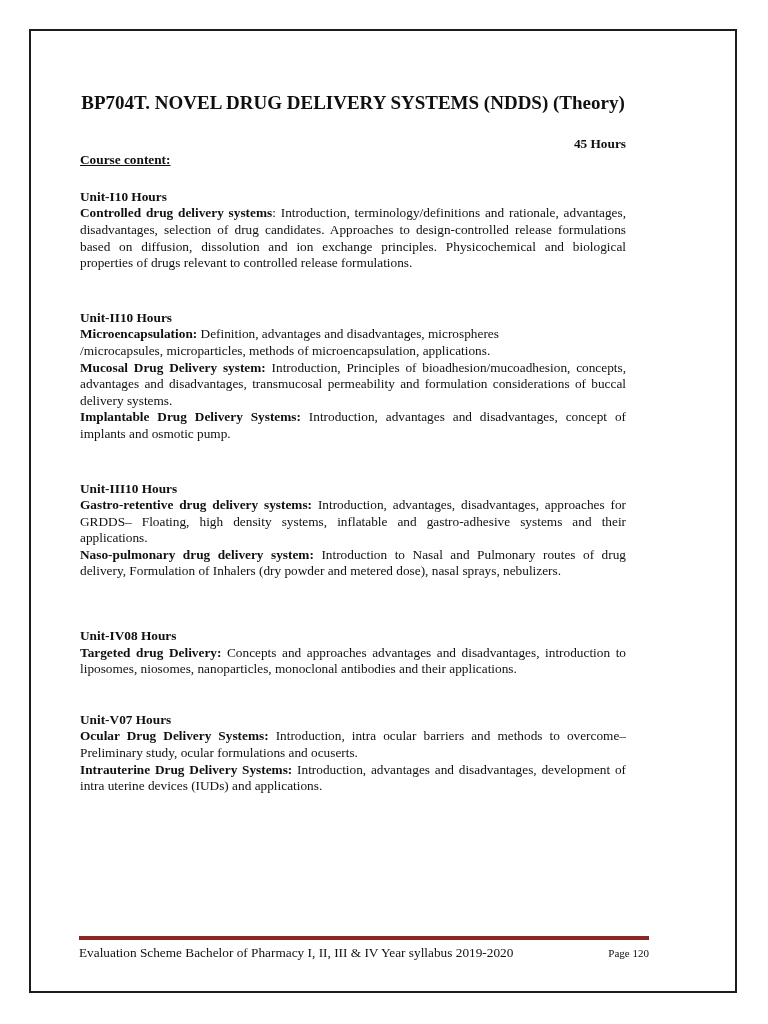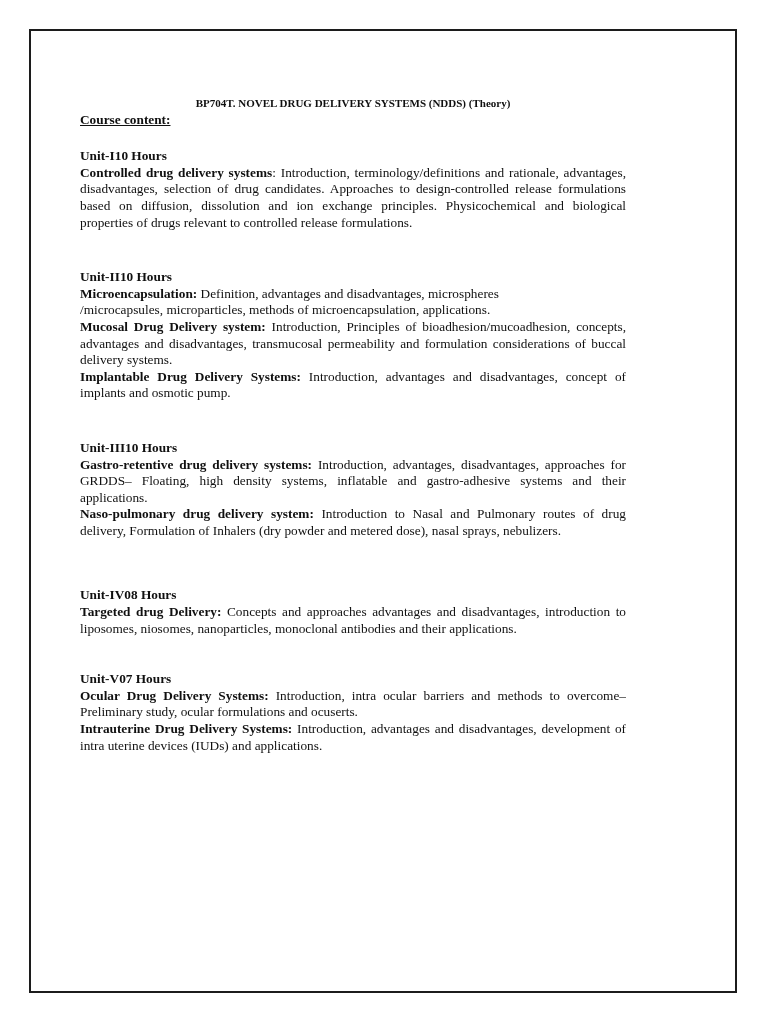--- a/index.html
+++ b/index.html
@@ -33,21 +33,21 @@
     top: 0;
     width: 546px;
     font-size: 13.3px;
     line-height: 16.6px;
   }
   .b { font-weight: bold; }
   .doc-title {
     margin-top: 95px;
     text-align: center;
     font-weight: bold;
-    font-size: 11px;
+    font-size: 19px;
   }
   .total-hours {
     margin-top: 24px;
     text-align: right;
     font-weight: bold;
   }
   .course-content-label {
     font-weight: bold;
     text-decoration: underline;
   }
@@ -88,20 +88,21 @@
 </head>
 <body>
 
 <div class="page">
   <div class="page-border"></div>
 
   <div class="content">
 
     <div class="doc-title">BP704T. NOVEL DRUG DELIVERY SYSTEMS (NDDS) (Theory)</div>
 
+    <div class="total-hours">45 Hours</div>
 
     <div class="course-content-label">Course content:</div>
 
     <div class="unit first">
       <div class="unit-head">
         <span>Unit-I</span>
         <span>10 Hours</span>
       </div>
       <p><span class="b">Controlled drug delivery systems</span><span>: Introduction, terminology/definitions and rationale, advantages, disadvantages, selection of drug candidates. Approaches to design-controlled release formulations based on diffusion, dissolution and ion exchange principles. Physicochemical and biological properties of drugs relevant to controlled release formulations.</span></p>
     </div>
@@ -138,13 +139,17 @@
       <div class="unit-head">
         <span>Unit-V</span>
         <span>07 Hours</span>
       </div>
       <p><span class="b">Ocular Drug Delivery Systems:</span><span> Introduction, intra ocular barriers and methods to overcome– Preliminary study, ocular formulations and ocuserts.</span></p>
       <p><span class="b">Intrauterine Drug Delivery Systems:</span><span> Introduction, advantages and disadvantages, development of intra uterine devices (IUDs) and applications.</span></p>
     </div>
 
   </div>
 
+  <div class="footer">
+    <span class="footer-left">Evaluation Scheme Bachelor of Pharmacy I, II, III &amp; IV Year syllabus 2019-2020</span>
+    <span class="footer-right">Page 120</span>
+  </div>
 </div>
 
 </body></html>

